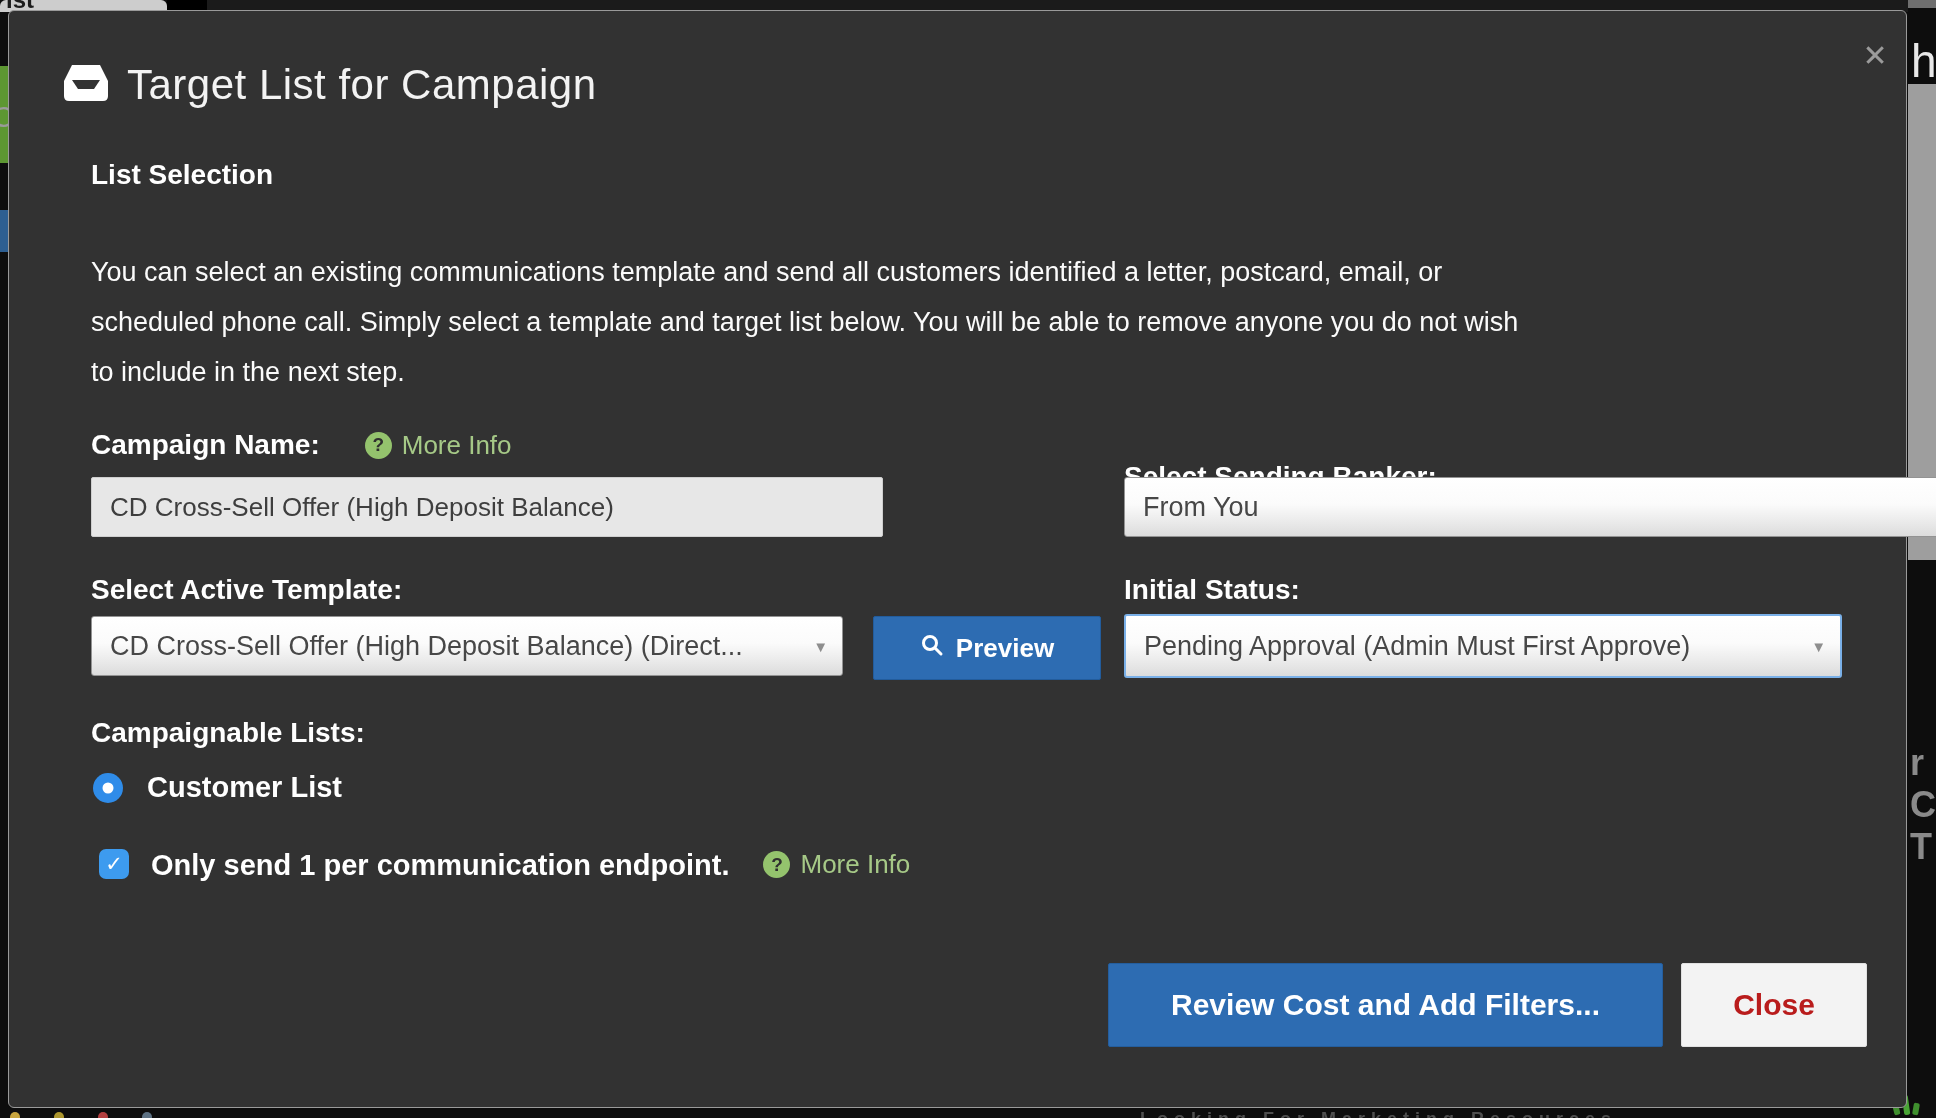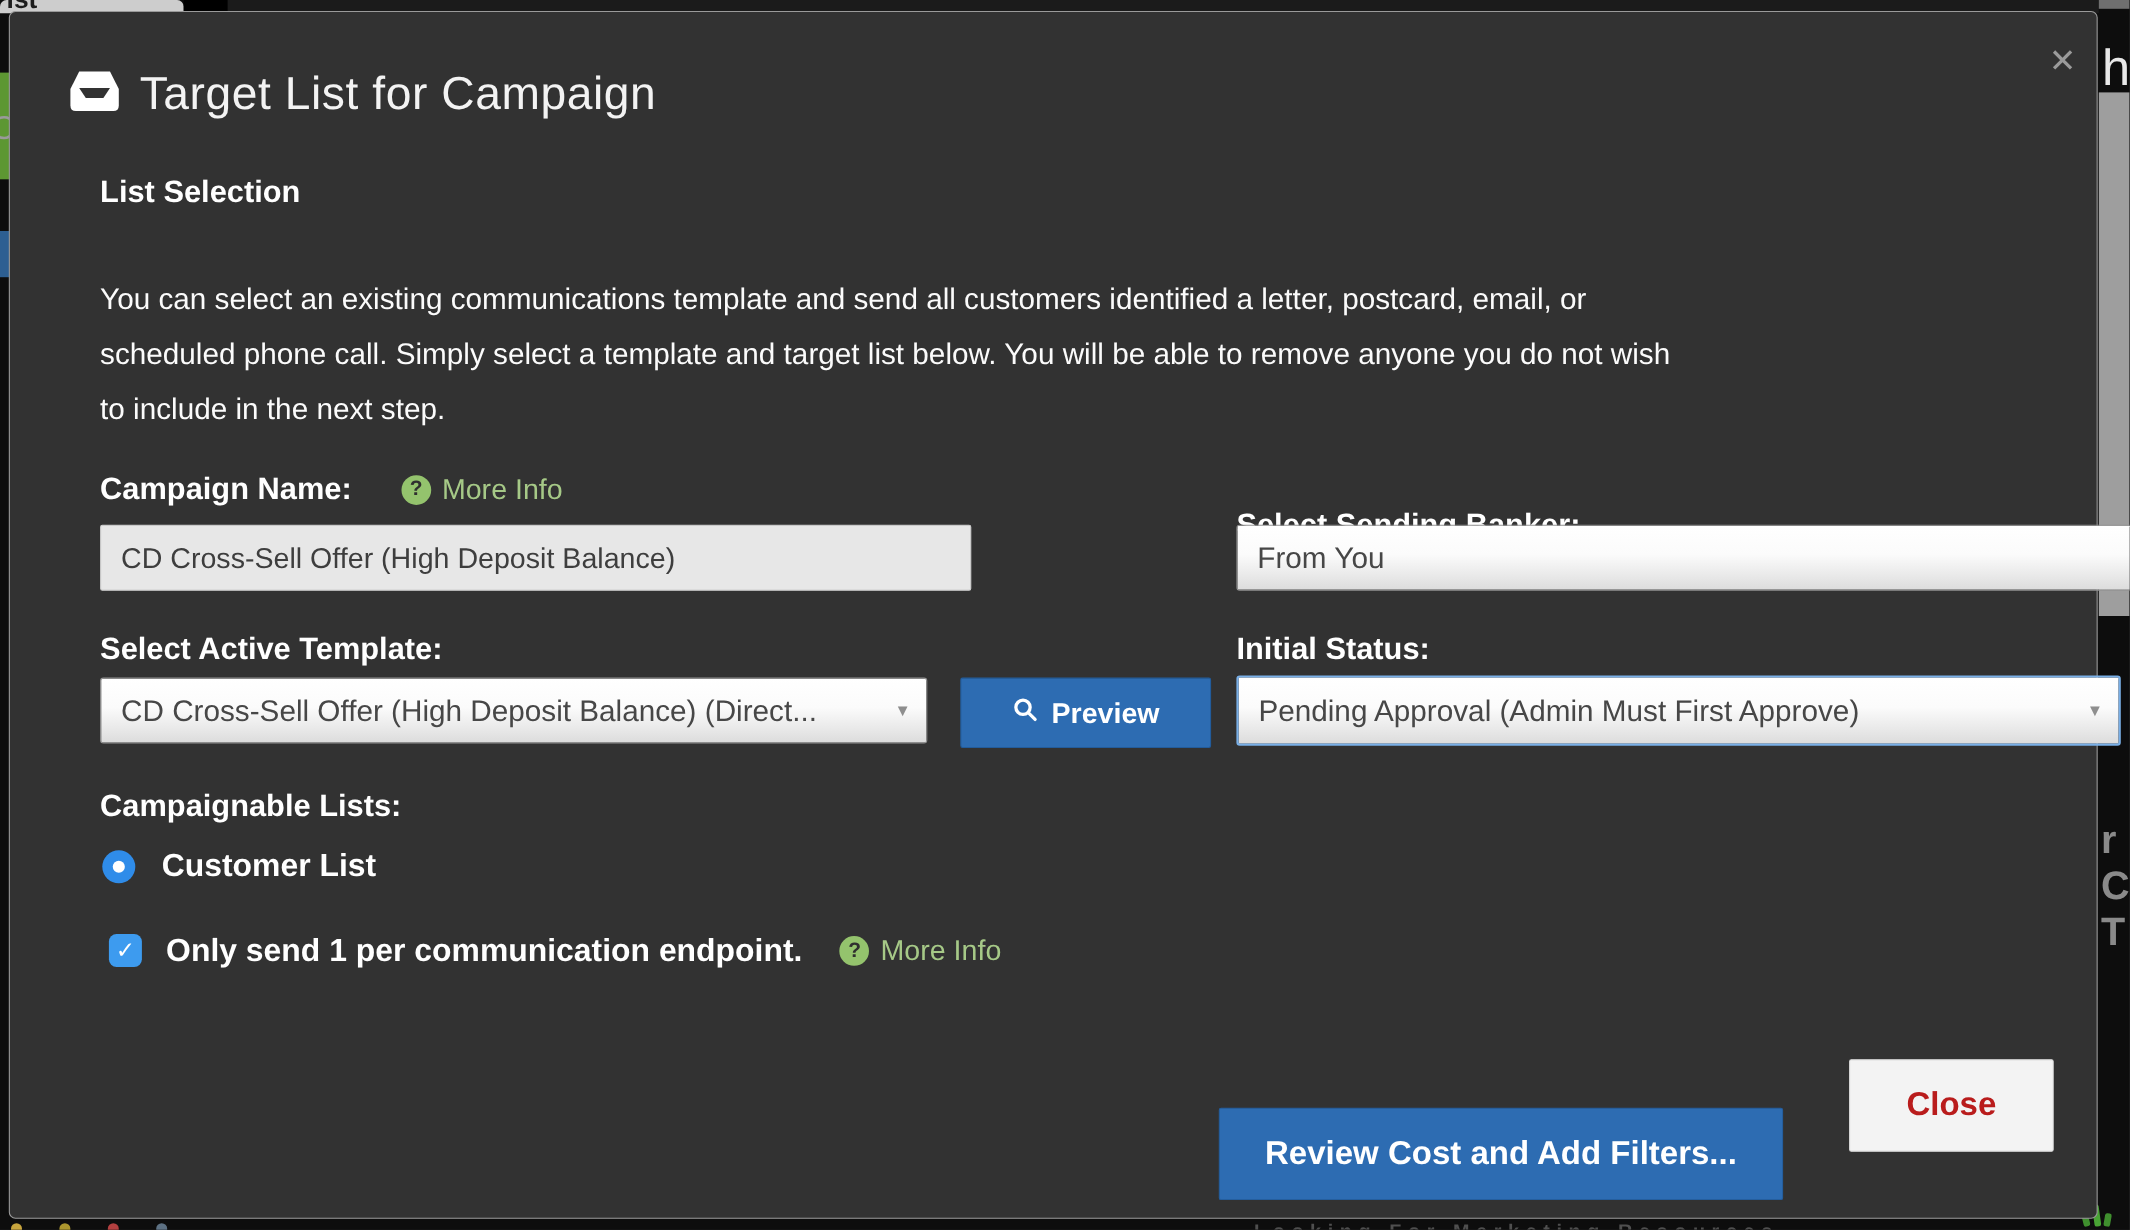--- a/index.html
+++ b/index.html
@@ -82,30 +82,30 @@
     box-shadow:inset 0 1px 0 #fff;
     font-size:27px; color:#474747; display:flex; align-items:center;
     padding:0 52px 0 18px; cursor:pointer; white-space:nowrap; overflow:hidden;
   }
   .select .arrow {
     position:absolute; right:14px; top:50%; transform:translateY(-50%);
     color:#8e8e8e; font-size:15px;
   }
   .sel-banker  { left:1115px; top:466px; width:860px;}
   .sel-template{ left:82px;  top:605px; width:752px;}
-  .sel-status  { left:1115px; top:603px; width:804px; height:64px; border:2px solid #7ab0e8;}
+  .sel-status  { left:1115px; top:603px; width:718px; height:64px; border:2px solid #7ab0e8;}
 
   .btn { display:flex; align-items:center; justify-content:center; cursor:pointer; border-radius:2px;}
   .btn-preview {
     position:absolute; left:864px; top:605px; width:228px; height:64px;
     background:#2d6cb2; border:1px solid #225c9c; color:#fff; font-size:26px; font-weight:bold; gap:12px;justify-content:center;
   }
   .btn-review {
-    position:absolute; left:1099px; top:952px; width:513px; height:84px;
-    background:#2d6cb2; border:1px solid #245e9e; color:#fff; font-size:30px; font-weight:bold;margin-top:44px;
+    position:absolute; left:1099px; top:952px; width:555px; height:84px;
+    background:#2d6cb2; border:1px solid #245e9e; color:#fff; font-size:30px; font-weight:bold;
   }
   .btn-close {
     position:absolute; left:1672px; top:952px; width:186px; height:84px;
     background:#f3f3f3; border:1px solid #e0e0e0; color:#b91c1c; font-size:30px; font-weight:bold;
   }
 
   .lbl-camp-lists { position:absolute; left:82px; top:706px; font-size:28px; font-weight:bold; color:#fff;}
   .radio-row { position:absolute; left:84px; top:760px; display:flex; align-items:center; gap:24px; cursor:pointer;}
   .radio {
     width:30px; height:30px; border-radius:50%; background:#2f8ce9; position:relative; flex:none;

